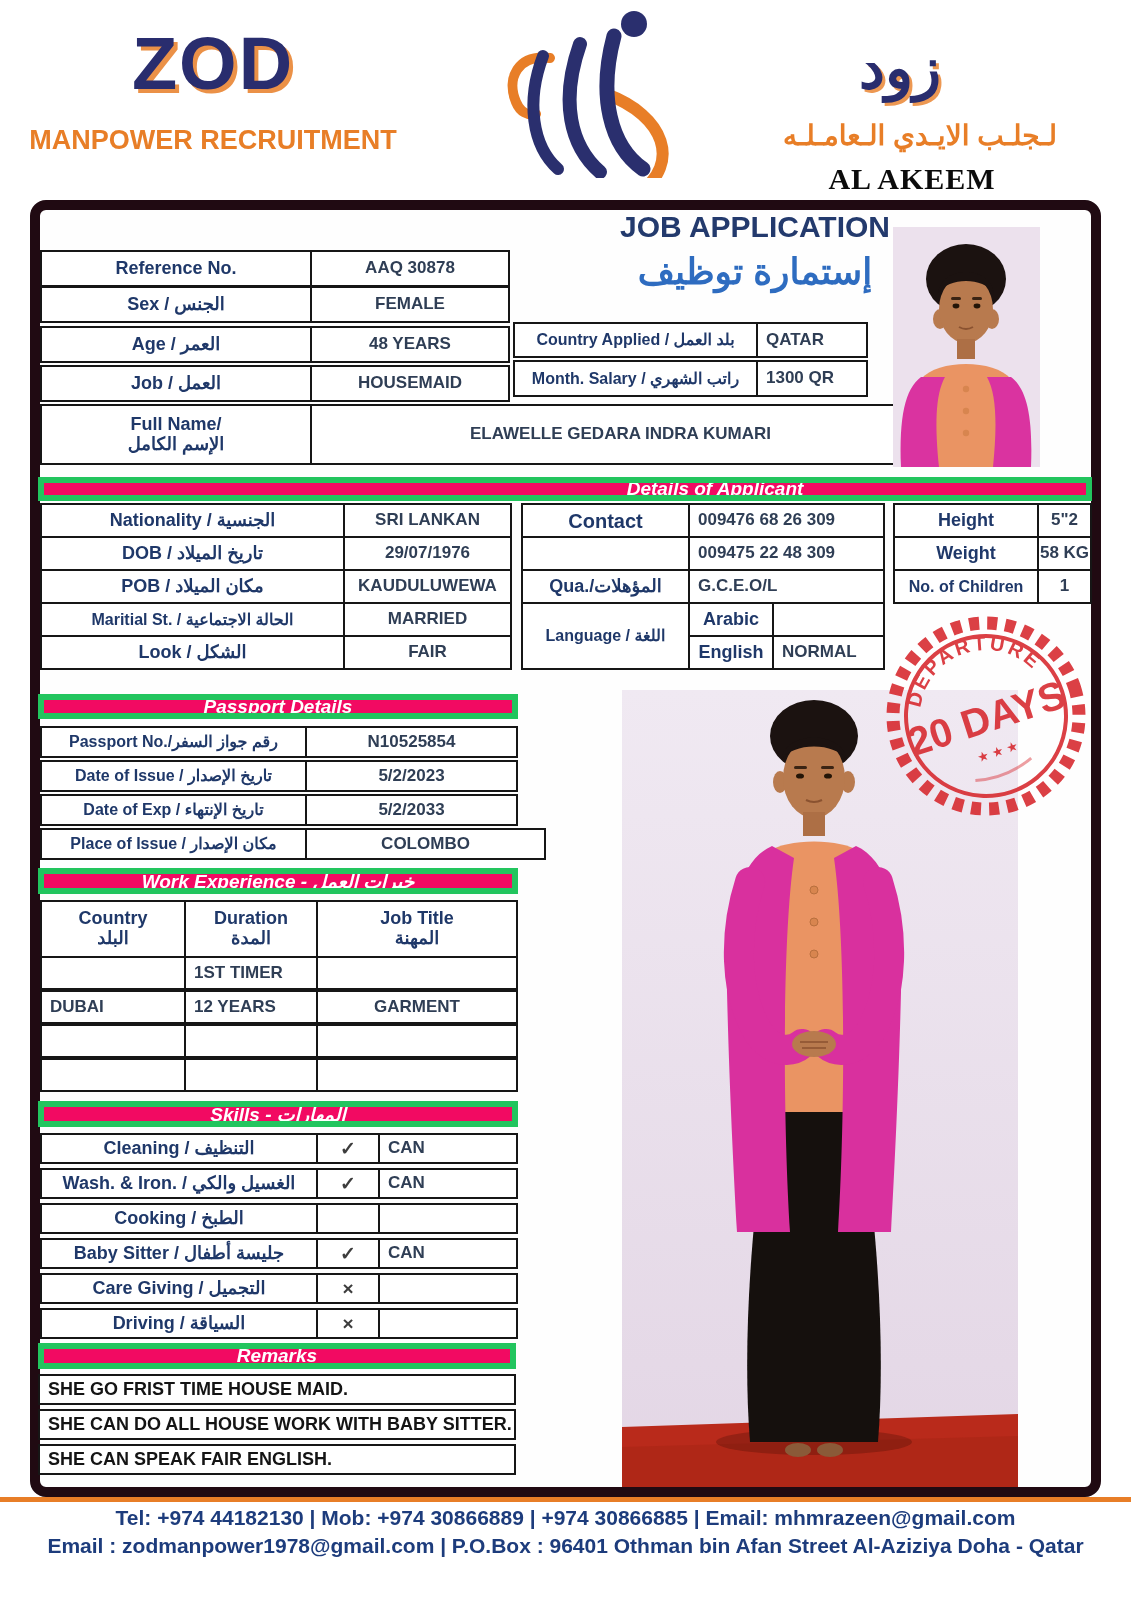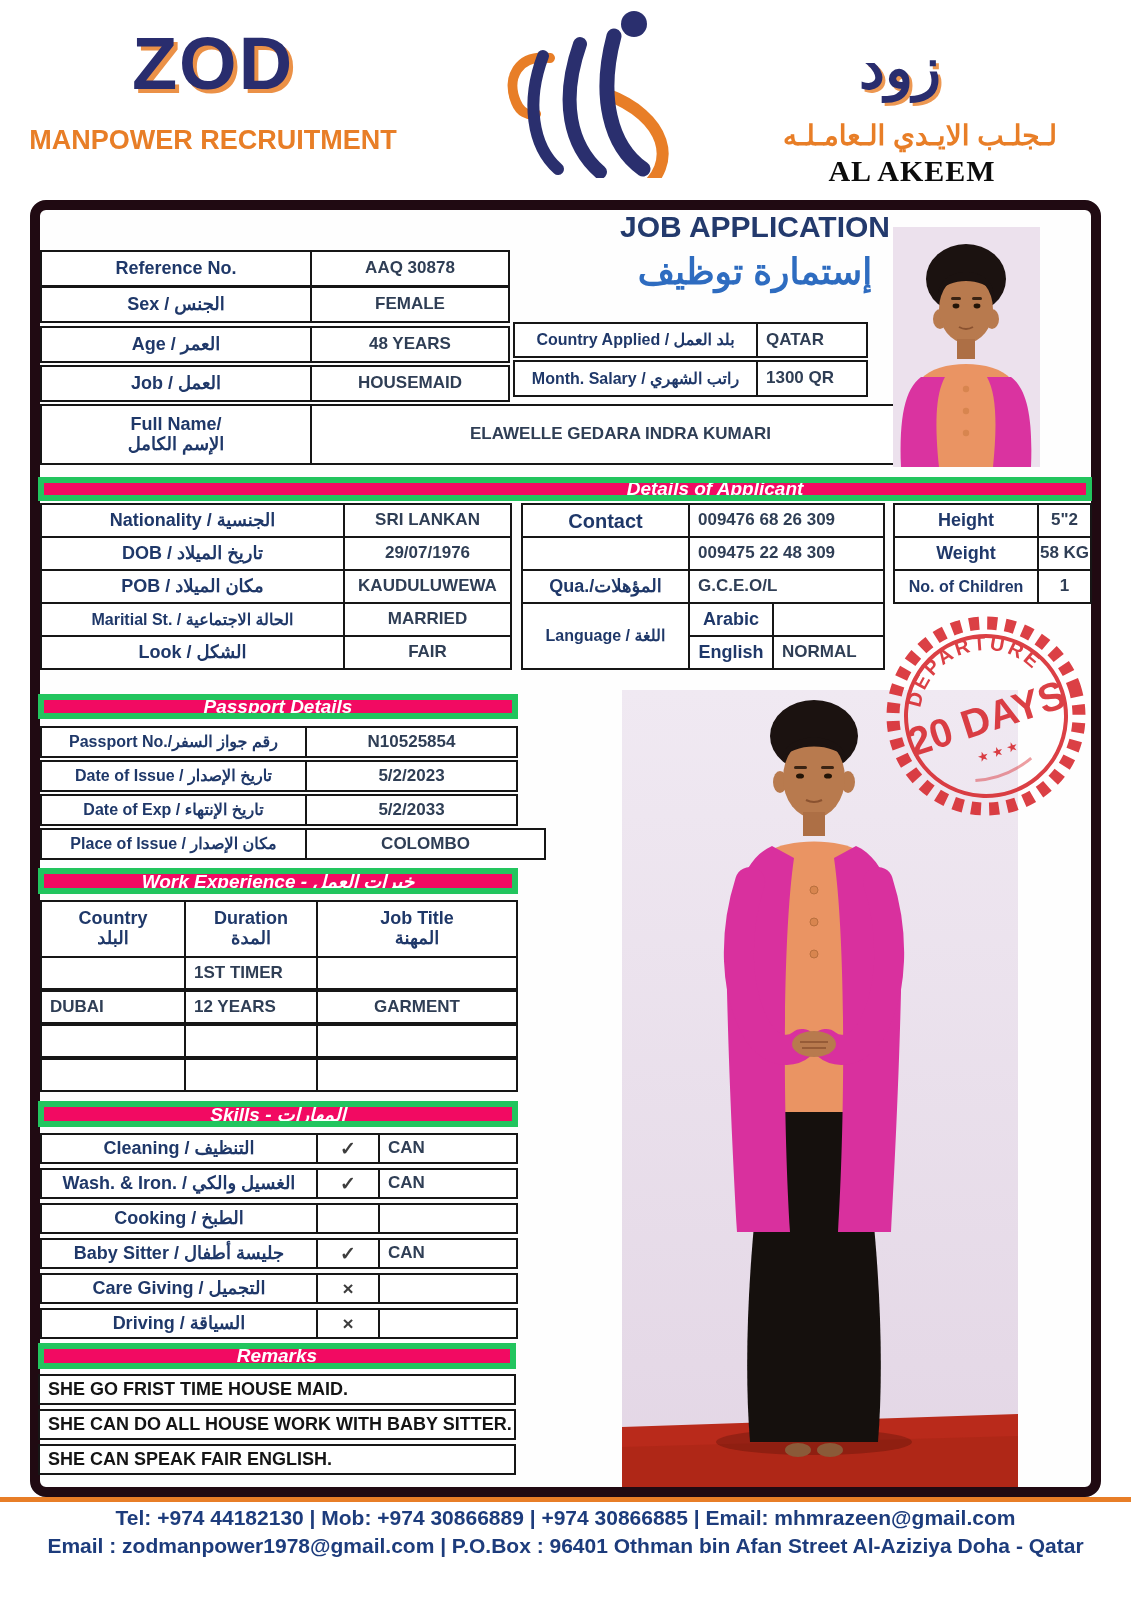--- a/index.html
+++ b/index.html
@@ -22,21 +22,21 @@
   .brand-ar{
     left:750px;top:22px;width:300px;height:92px;
     font-size:58px;font-weight:bold;color:#292d6e;text-align:center;line-height:92px;
     text-shadow:3px 3px 0 rgba(232,126,39,.8);
   }
   .tagline-ar{
     left:745px;top:116px;width:350px;height:40px;
     font-size:28px;font-weight:bold;color:#e87e27;text-align:center;line-height:40px;
   }
   .al-akeem{
-    left:762px;top:152px;width:300px;height:38px;
+    left:762px;top:160px;width:300px;height:38px;
     font-family:"Liberation Serif", serif;font-size:30px;font-weight:bold;color:#0c0c0c;
     text-align:center;line-height:38px;letter-spacing:1px;
   }
   
   .frame{
     left:30px;top:200px;width:1071px;height:1297px;
     border:10px solid #200a12;border-radius:16px;background:#fefefe;
   }
   
   .cell{

